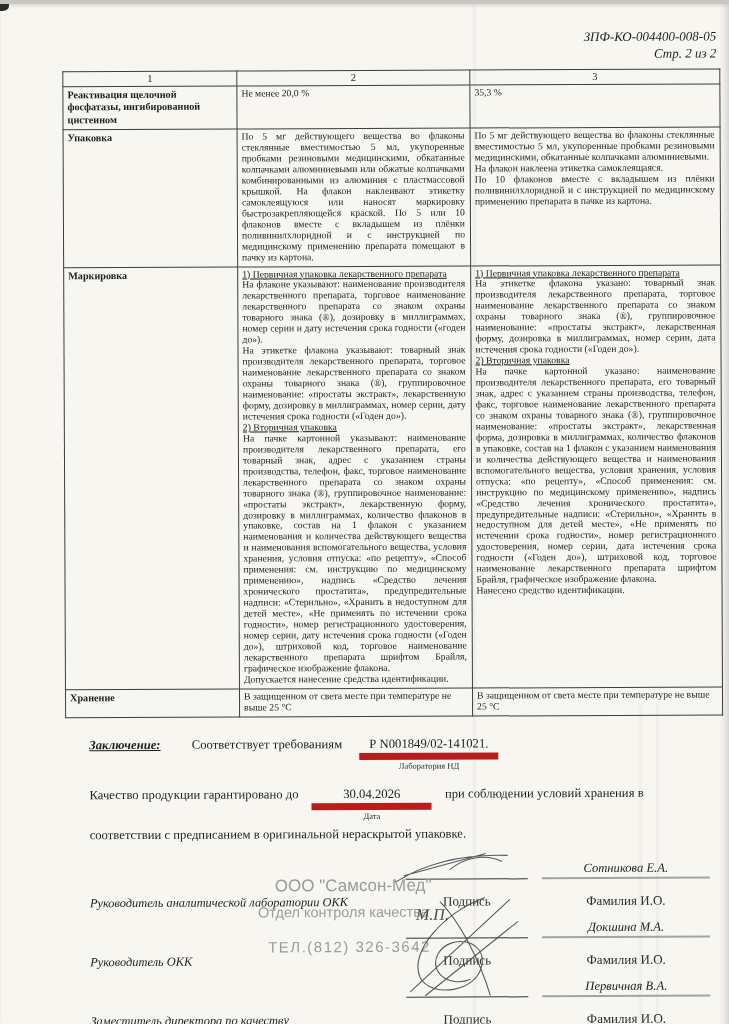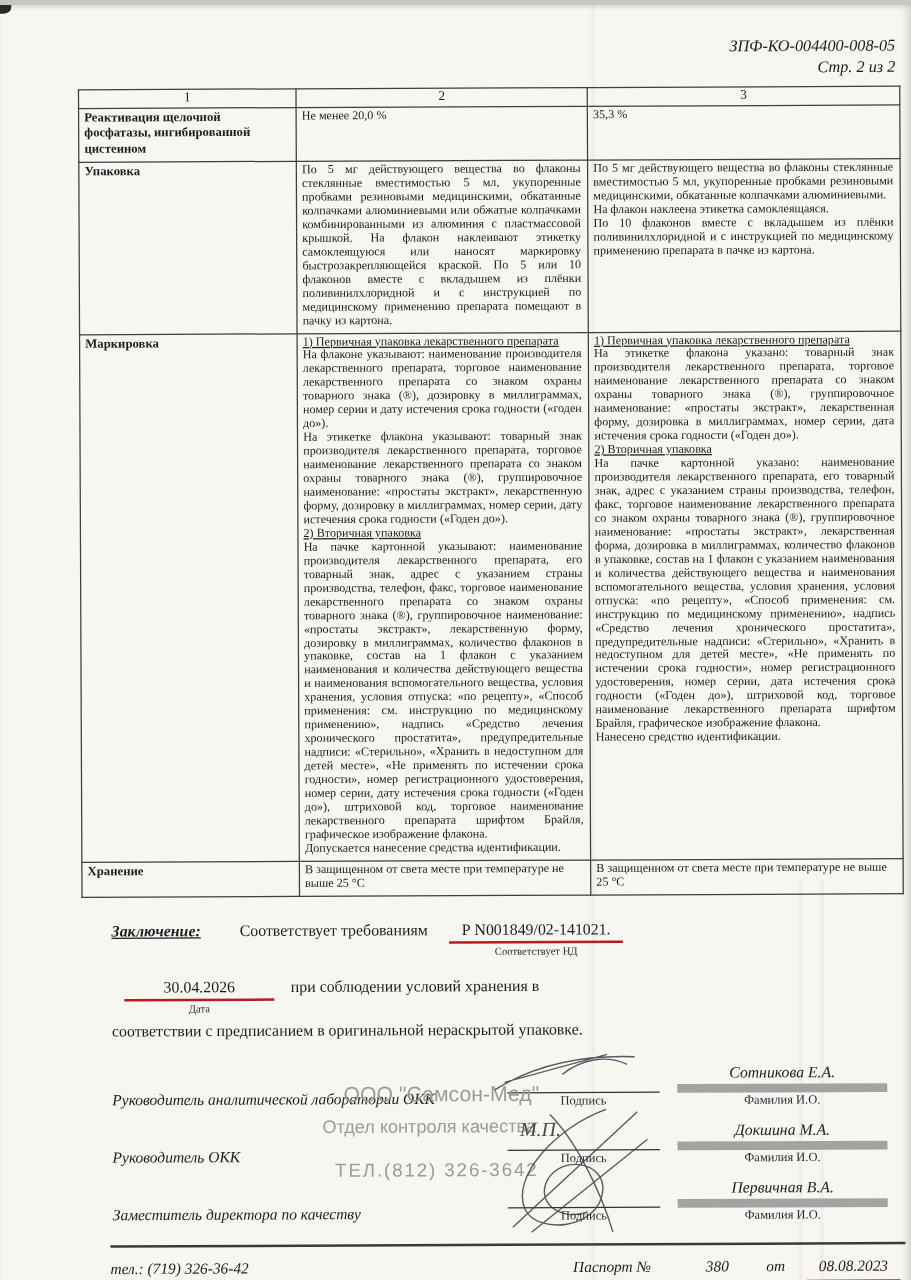--- a/index.html
+++ b/index.html
@@ -22,36 +22,36 @@
   table.spec th { font-weight:normal; font-size:10.5px; height:14px; padding:0; text-align:center; }
   table.spec td { vertical-align:top; padding:2px 5px 3px 4px; }
   td.lbl { font-weight:bold; font-size:10.2px; line-height:1.22; padding-top:3px; }
   table.spec p { margin:0; }
   .just { text-align:justify; }
   .u { text-decoration:underline; }
 
   .conclusion { margin:20px 0 0 86px; font-size:12.7px; white-space:nowrap; }
   .c-label { font-weight:bold; font-style:italic; text-decoration:underline; margin-right:28px; }
   .blank { display:inline-block; text-align:center; vertical-align:top; margin-left:14px; }
-  .blank .val { display:block; border-bottom:2px solid #b91c1c; padding:0 10px 1px; }
+  .blank .val { display:block; border-bottom:7px solid #b91c1c; padding:0 10px 1px; }
   .blank .cap { display:block; font-size:8.5px; color:#2c2c2c; padding-top:1px; }
 
   .quality { margin:16px 0 0 86px; font-size:12.7px; }
   .quality .blank { margin:0 10px; }
   .quality .blank .val { min-width:100px; }
   .quality2 { margin:6px 0 0 86px; font-size:12.7px; }
 
   .signatures { position:relative; margin:20px 0 0 86px; width:620px; }
   .sig-row { display:flex; align-items:flex-end; margin-bottom:11px; }
   .sig-title { width:308px; font-style:italic; font-size:12.4px; line-height:1.3; }
   .sig-mid { width:122px; margin-left:8px; text-align:center; }
   .sig-mid .line { border-bottom:1px solid #333; height:13px; }
-  .sig-mid .cap, .sig-right .cap { font-size:10px; color:#2c2c2c; padding-top:1px; }
+  .sig-mid .cap, .sig-right .cap { font-size:13px; color:#2c2c2c; padding-top:14px; }
   .sig-right { width:168px; margin-left:14px; text-align:center; }
-  .sig-right .name { border-bottom:7px solid #a3a3a3; font-style:italic; font-size:12.6px; padding-bottom:1px; }
+  .sig-right .name { border-bottom:2px solid #a3a3a3; font-style:italic; font-size:12.6px; padding-bottom:1px; }
 
   .stamp { position:absolute; color:#9b9b99; font-family:"Liberation Sans","DejaVu Sans",sans-serif; white-space:nowrap; }
   .stamp1 { left:185px; top:14px; font-size:17px; }
   .stamp2 { left:168px; top:42px; font-size:14.5px; }
   .stamp3 { left:178px; top:76px; font-size:15px; letter-spacing:1.5px; }
   .mp { position:absolute; left:326px; top:44px; font-style:italic; font-size:16px; color:#4a4a4f; }
   .scribble { position:absolute; pointer-events:none; }
 
   .footer { margin:16px 0 0 84px; width:636px; border-top:2px solid #3a3a3e; padding-top:8px;
     display:flex; justify-content:space-between; font-style:italic; font-size:12.3px; line-height:1.55; }
@@ -135,25 +135,26 @@
             </td>
         </tr>
       </tbody>
     </table>
 
     <div class="conclusion">
       <span class="c-label">Заключение:</span>
       <span>Соответствует требованиям</span>
       <span class="blank">
         <span class="val">Р N001849/02-141021.</span>
-        <span class="cap">Соответствует НД</span>
+        <span class="cap">Лаборатория НД</span>
       </span>
     </div>
 
     <div class="quality">
+      <span>Качество продукции гарантировано до</span>
       <span class="blank">
         <span class="val">30.04.2026</span>
         <span class="cap">Дата</span>
       </span>
       <span>при соблюдении условий хранения в</span>
     </div>
     <div class="quality2">соответствии с предписанием в оригинальной нераскрытой упаковке.</div>
 
     <div class="signatures">
       <span class="stamp stamp1">ООО "Самсон-Мед"</span>

